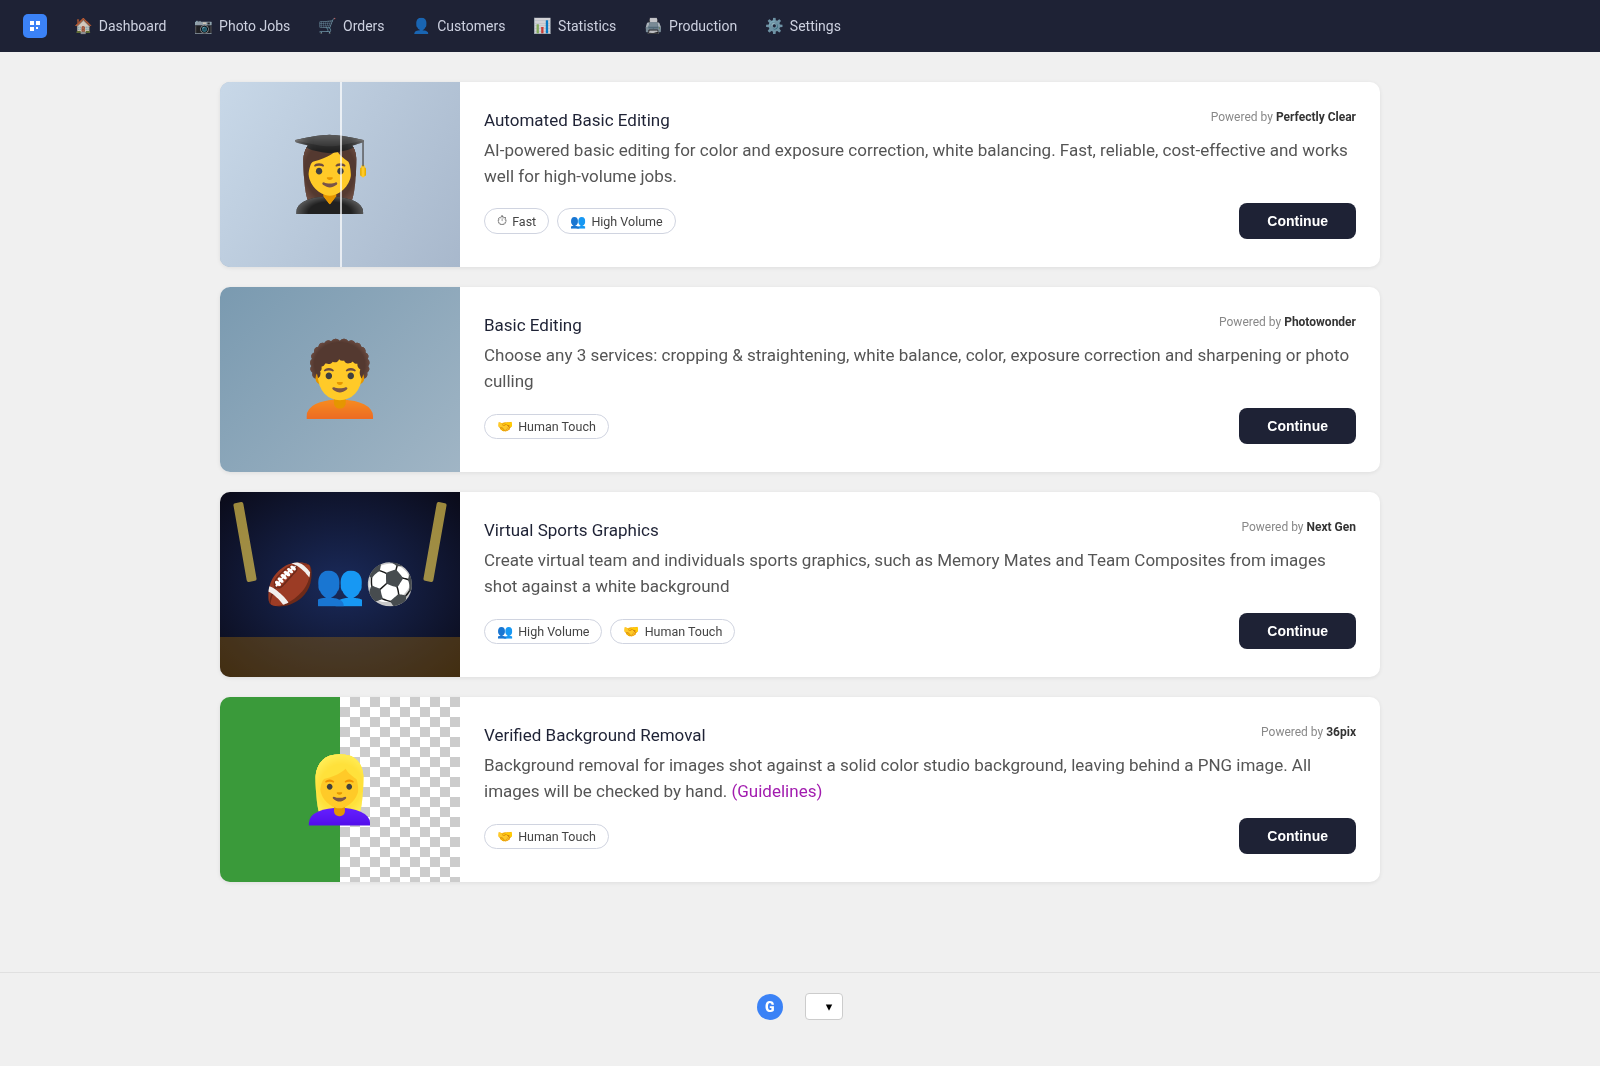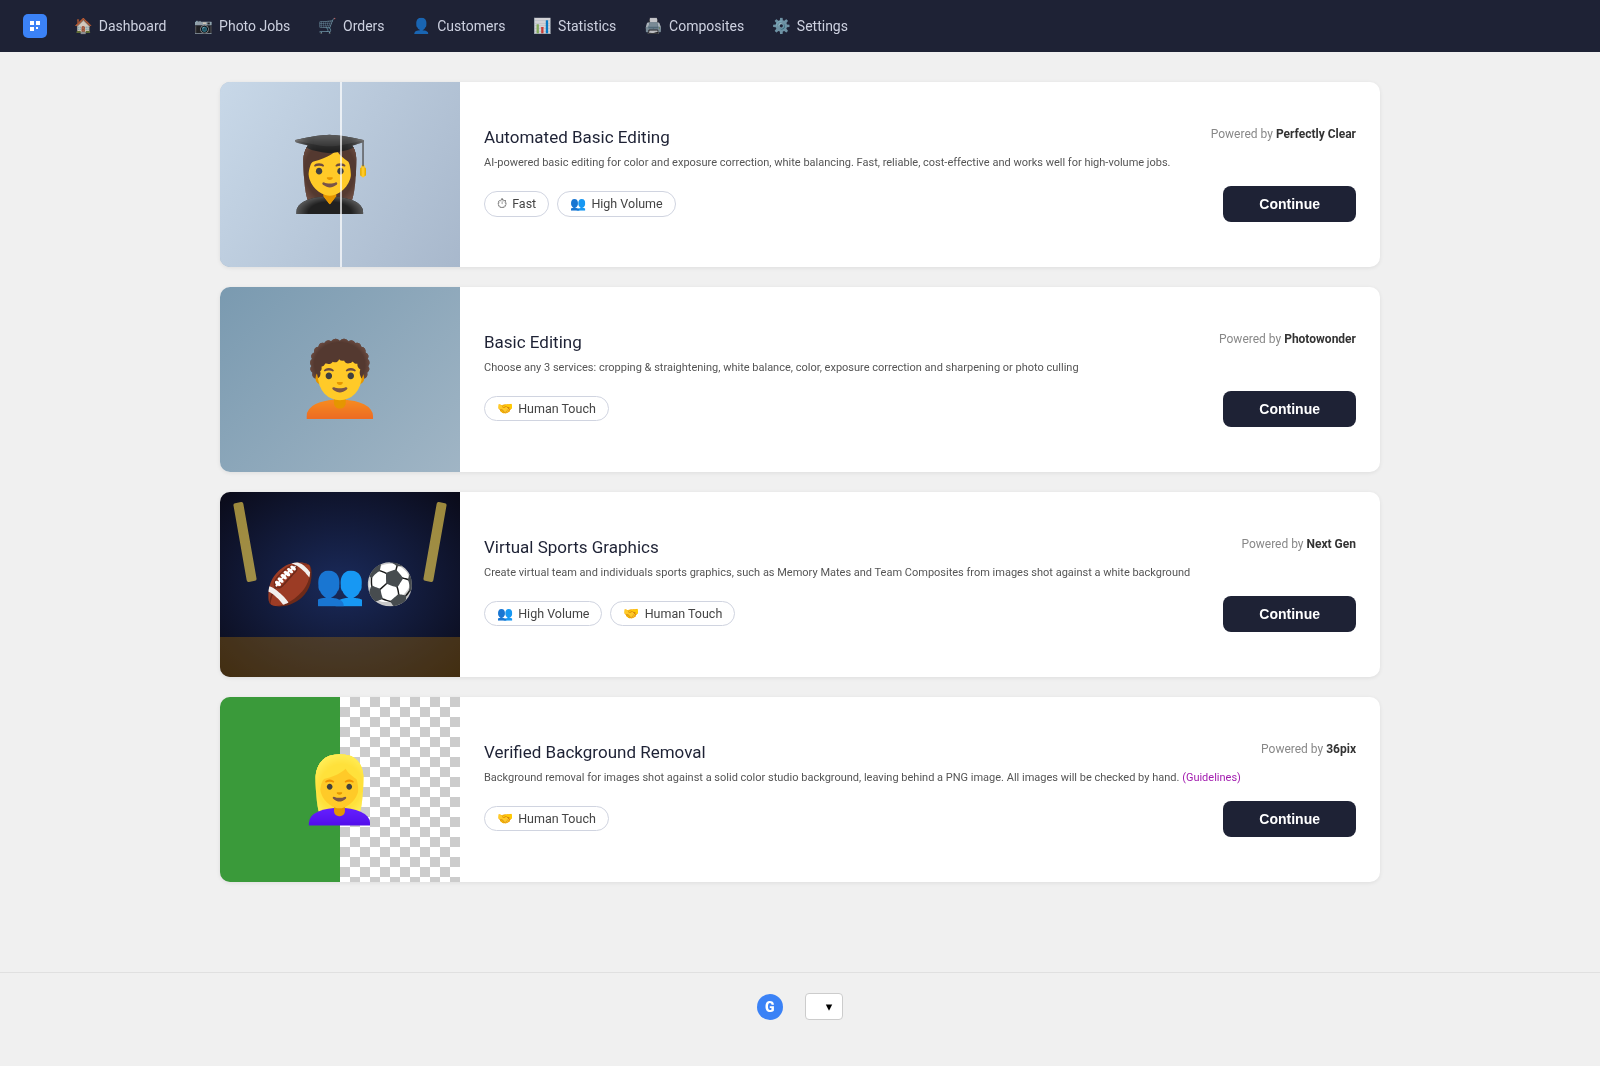--- a/index.html
+++ b/index.html
@@ -124,21 +124,21 @@
       font-size: 12px;
       color: #888;
       white-space: nowrap;
       margin-left: 24px;
     }
     .powered-by strong {
       color: #333;
       font-weight: 700;
     }
     .card-description {
-      font-size: 11px;
+      font-size: 17px;
       color: #555;
       line-height: 1.5;
       margin-bottom: 14px;
     }
     .card-footer {
       display: flex;
       justify-content: space-between;
       align-items: center;
     }
     .tags {
@@ -156,21 +156,21 @@
       font-size: 12.5px;
       color: #444;
       background: #fff;
     }
     .tag .tag-icon { font-size: 13px; }
     .btn-continue {
       background: #1e2235;
       color: #fff;
       border: none;
       border-radius: 8px;
-      padding: 10px 36px;
+      padding: 10px 28px;
       font-size: 14px;
       font-weight: 600;
       cursor: pointer;
       white-space: nowrap;
     }
 
     
     .link-blue { color: #a21caf; text-decoration: none; }
 
     
@@ -244,21 +244,21 @@
       <div class="nav-item">
     <span class="nav-icon">👤</span>
     <span>Customers</span>
   </div>
       <div class="nav-item">
     <span class="nav-icon">📊</span>
     <span>Statistics</span>
   </div>
       <div class="nav-item">
     <span class="nav-icon">🖨️</span>
-    <span>Composites</span>
+    <span>Production</span>
   </div>
       <div class="nav-item">
     <span class="nav-icon">⚙️</span>
     <span>Settings</span>
   </div>
     </div>
 </nav>
 
 <div class="main-content">
   <div id="services-container">

